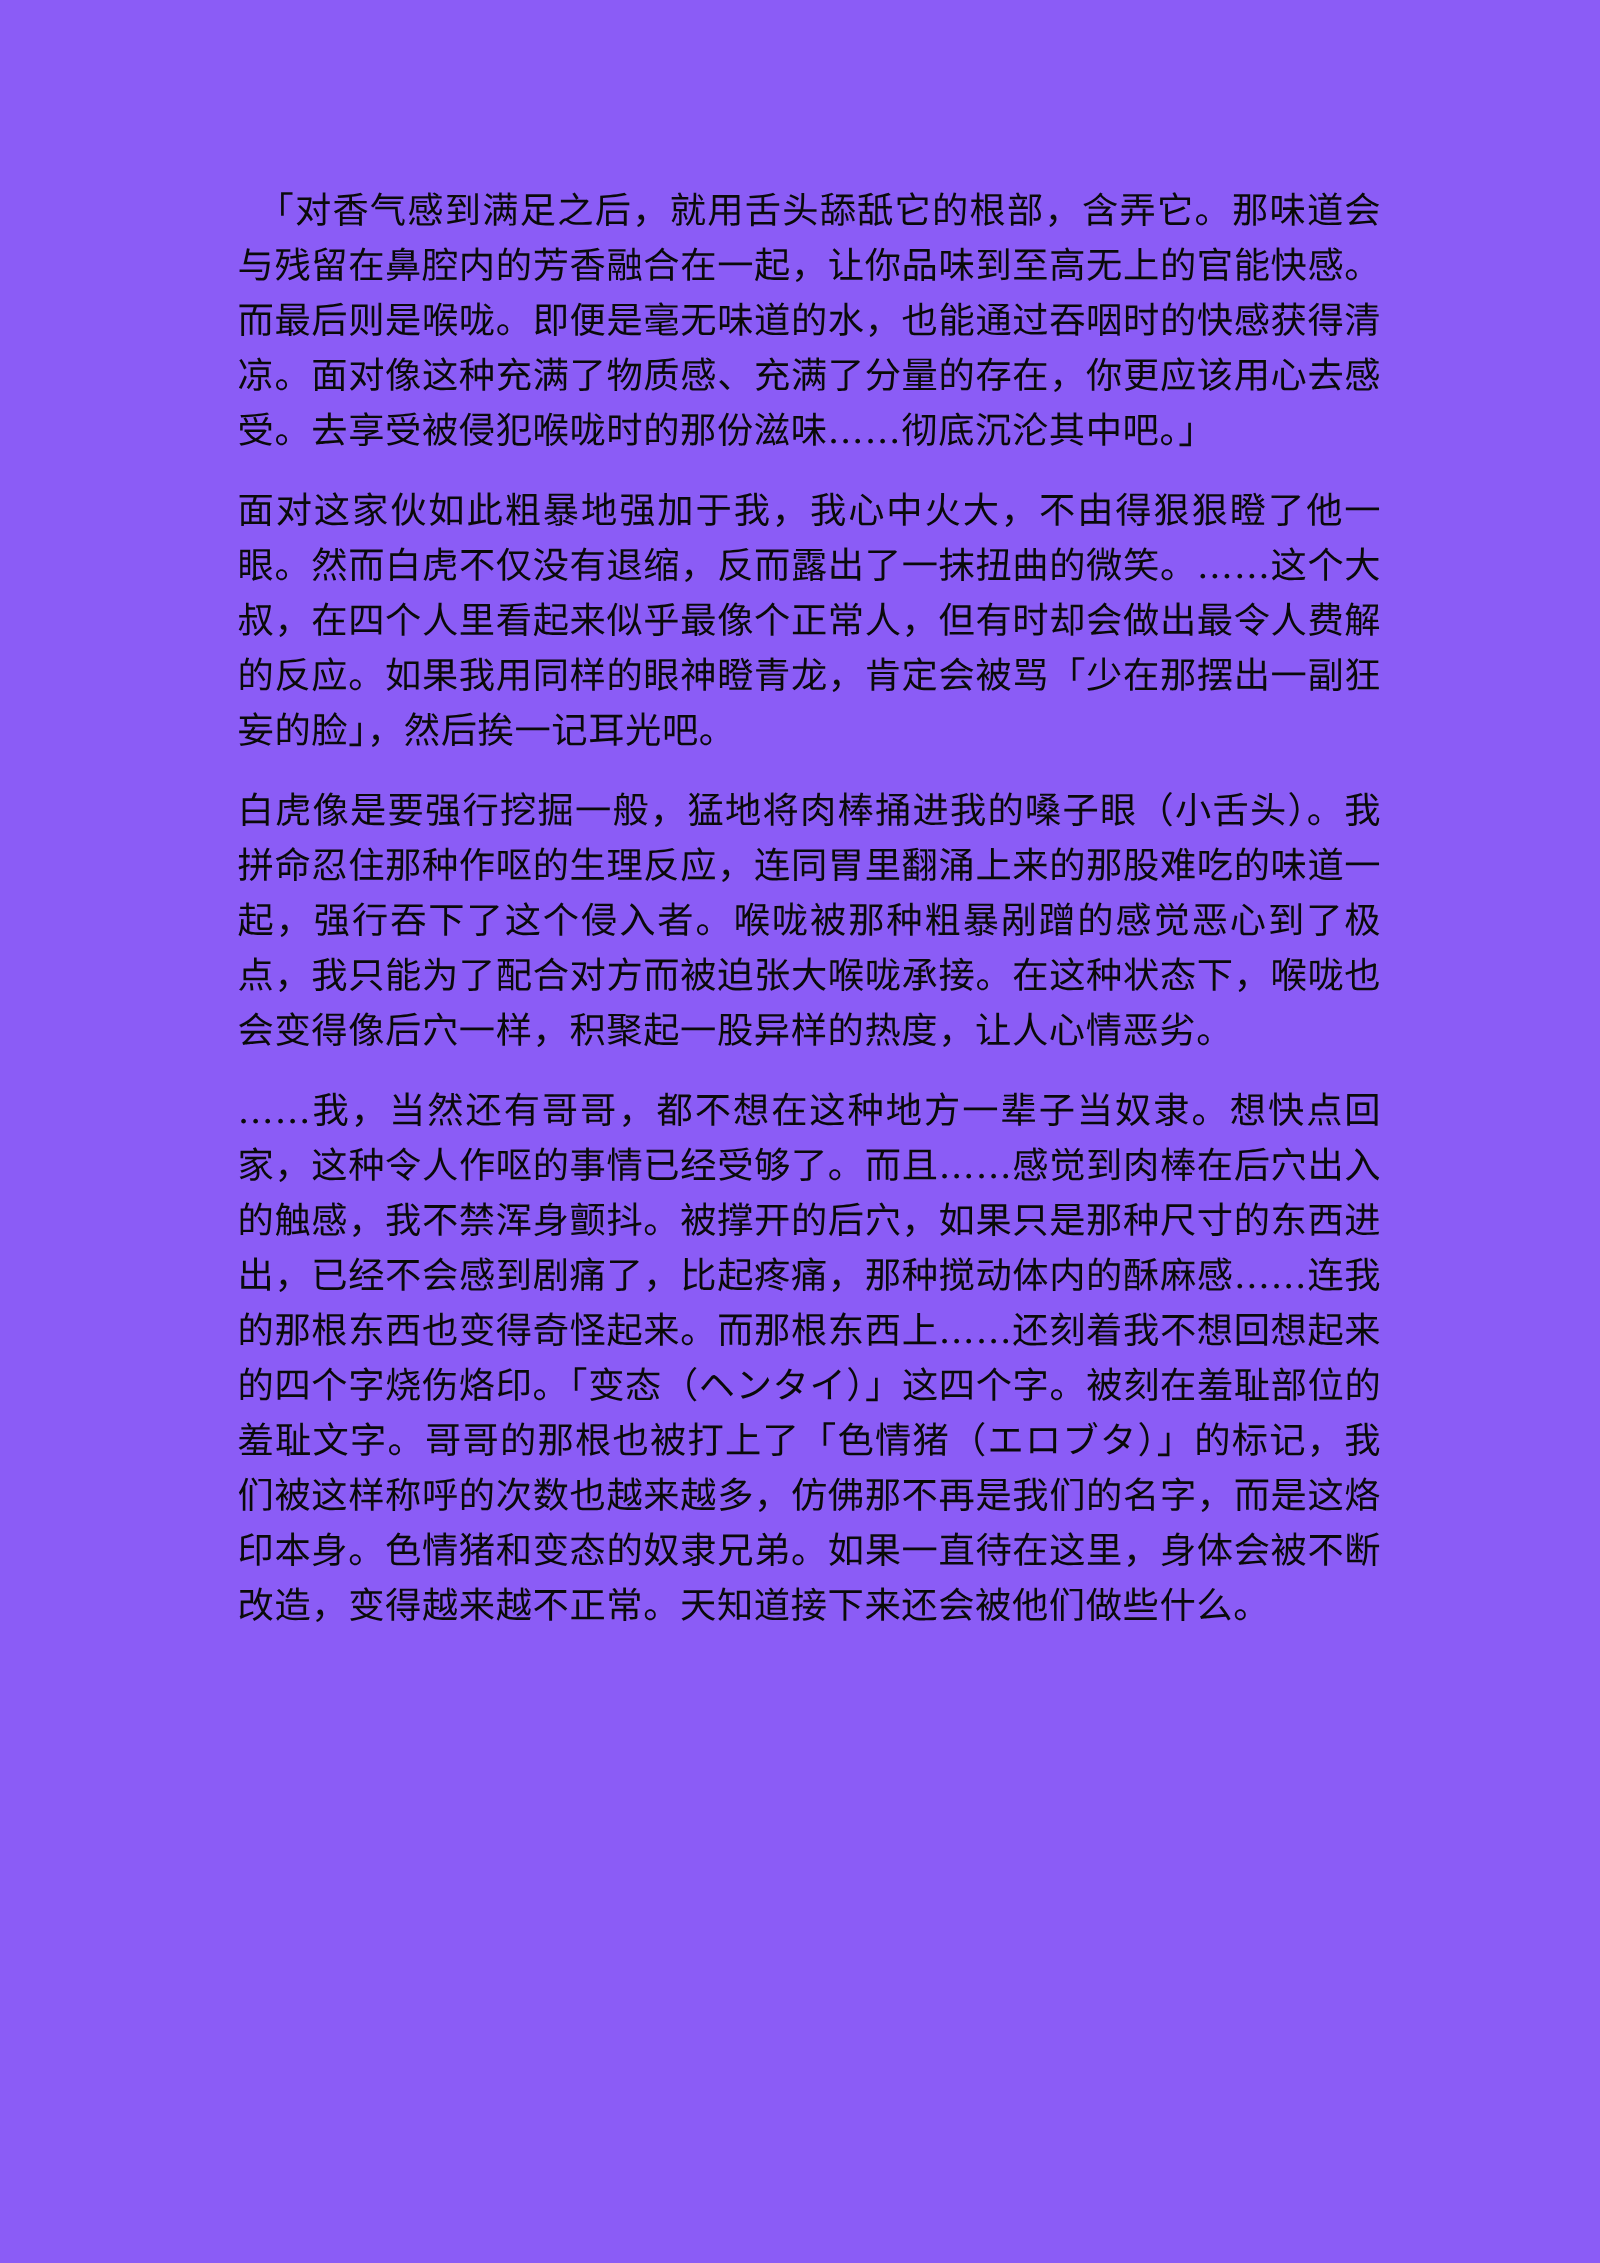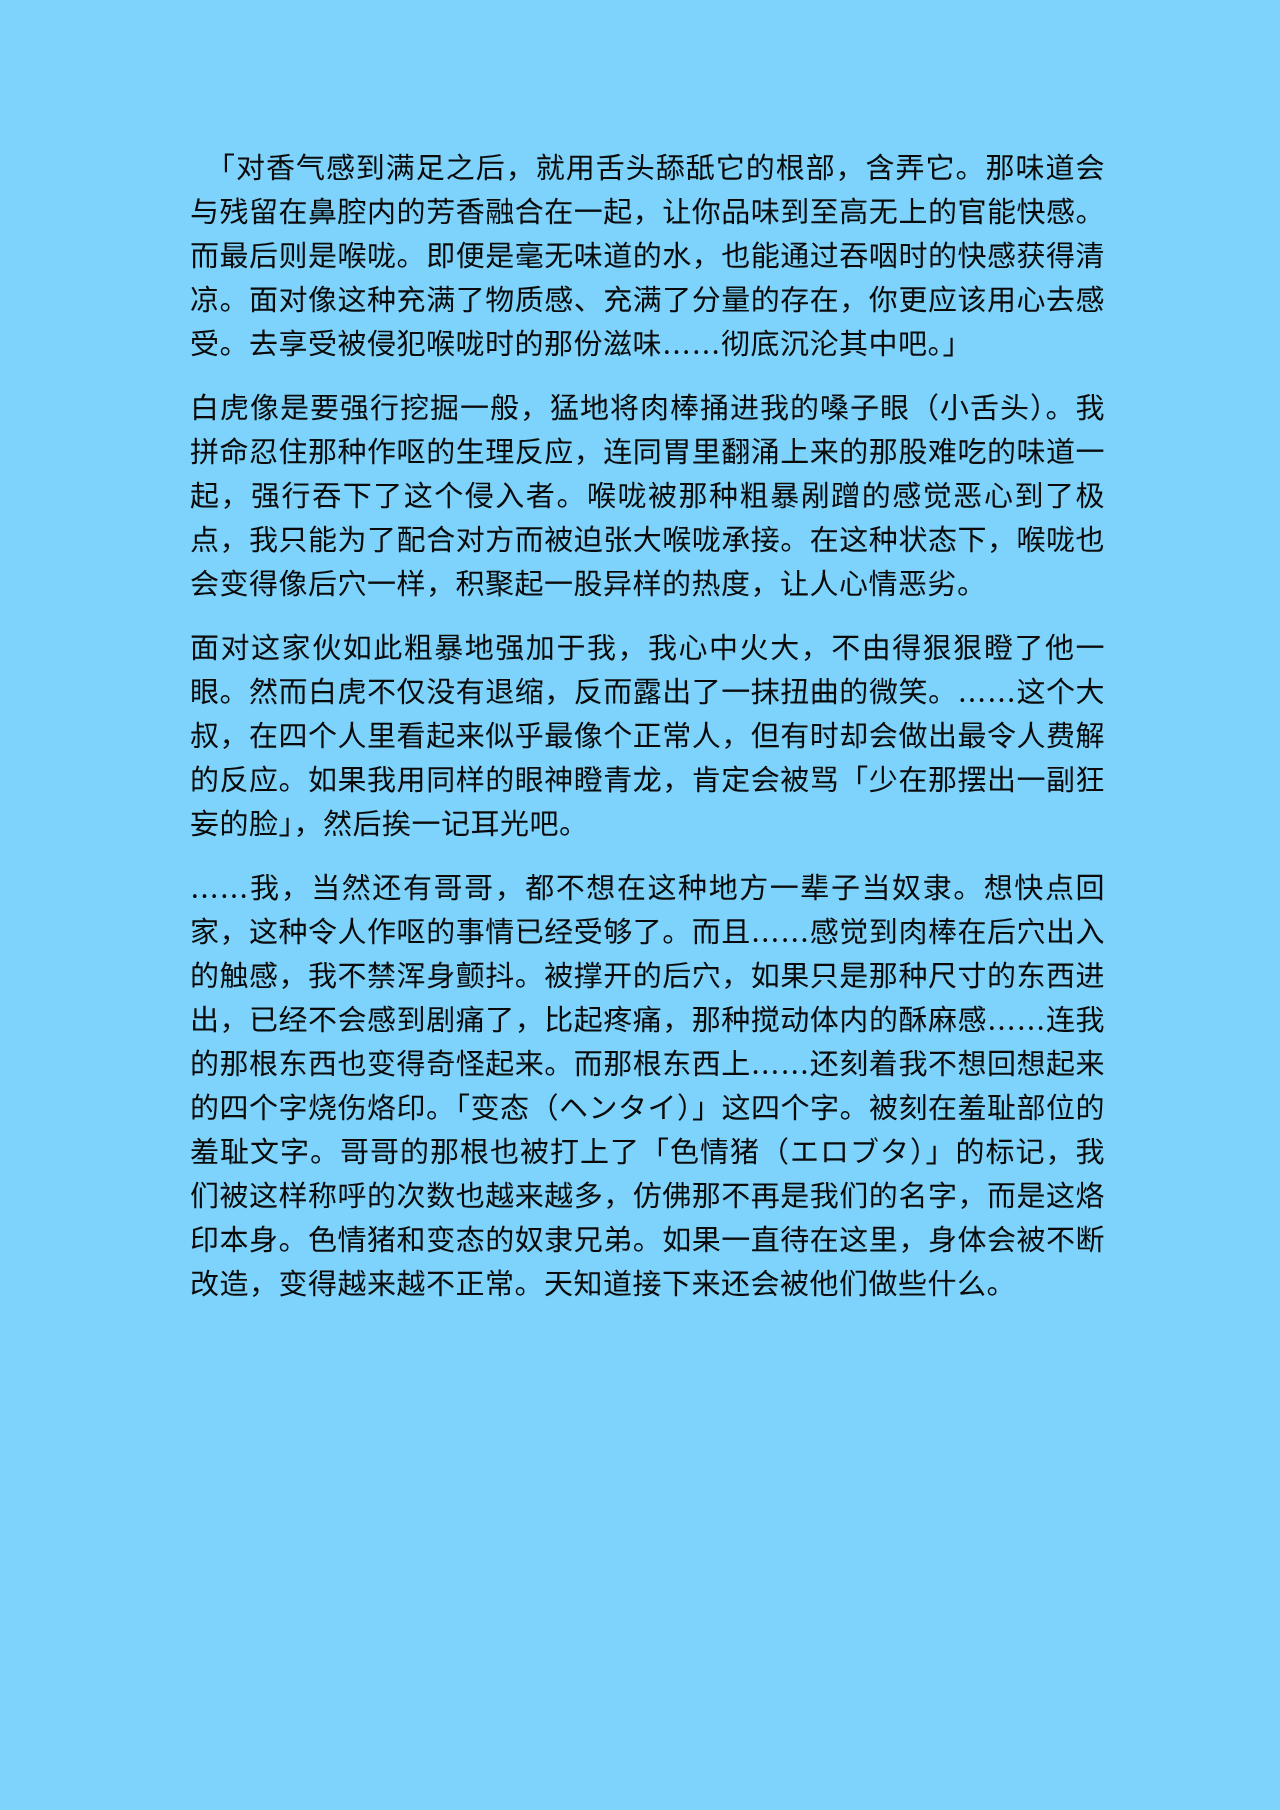--- a/index.html
+++ b/index.html
@@ -4,21 +4,21 @@
 <style>
   html, body {
     margin: 0;
     padding: 0;
     background: #ffffff;
   }
   .page {
     position: relative;
     width: 1280px;
     height: 1810px;
-    background: #7dd3fc;
+    background: #8b5cf6;
     overflow: hidden;
   }
   .text-block {
     position: absolute;
     left: 190px;
     top: 146px;
     width: 915px;
   }
   .para {
     margin: 0 0 20px 0;
@@ -37,17 +37,17 @@
   .para.dialogue-indent {
     text-indent: 0.55em;
   }
 </style>
 </head>
 <body>
 
 <div class="page">
   <div class="text-block">
     <p class="para dialogue-indent">「对香气感到满足之后，就用舌头舔舐它的根部，含弄它。那味道会与残留在鼻腔内的芳香融合在一起，让你品味到至高无上的官能快感。而最后则是喉咙。即便是毫无味道的水，也能通过吞咽时的快感获得清凉。面对像这种充满了物质感、充满了分量的存在，你更应该用心去感受。去享受被侵犯喉咙时的那份滋味……彻底沉沦其中吧。」</p>
+    <p class="para">面对这家伙如此粗暴地强加于我，我心中火大，不由得狠狠瞪了他一眼。然而白虎不仅没有退缩，反而露出了一抹扭曲的微笑。……这个大叔，在四个人里看起来似乎最像个正常人，但有时却会做出最令人费解的反应。如果我用同样的眼神瞪青龙，肯定会被骂「少在那摆出一副狂妄的脸」，然后挨一记耳光吧。</p>
     <p class="para">白虎像是要强行挖掘一般，猛地将肉棒捅进我的嗓子眼（小舌头）。我拼命忍住那种作呕的生理反应，连同胃里翻涌上来的那股难吃的味道一起，强行吞下了这个侵入者。喉咙被那种粗暴剐蹭的感觉恶心到了极点，我只能为了配合对方而被迫张大喉咙承接。在这种状态下，喉咙也会变得像后穴一样，积聚起一股异样的热度，让人心情恶劣。</p>
-    <p class="para">面对这家伙如此粗暴地强加于我，我心中火大，不由得狠狠瞪了他一眼。然而白虎不仅没有退缩，反而露出了一抹扭曲的微笑。……这个大叔，在四个人里看起来似乎最像个正常人，但有时却会做出最令人费解的反应。如果我用同样的眼神瞪青龙，肯定会被骂「少在那摆出一副狂妄的脸」，然后挨一记耳光吧。</p>
     <p class="para">……我，当然还有哥哥，都不想在这种地方一辈子当奴隶。想快点回家，这种令人作呕的事情已经受够了。而且……感觉到肉棒在后穴出入的触感，我不禁浑身颤抖。被撑开的后穴，如果只是那种尺寸的东西进出，已经不会感到剧痛了，比起疼痛，那种搅动体内的酥麻感……连我的那根东西也变得奇怪起来。而那根东西上……还刻着我不想回想起来的四个字烧伤烙印。「变态（ヘンタイ）」这四个字。被刻在羞耻部位的羞耻文字。哥哥的那根也被打上了「色情猪（エロブタ）」的标记，我们被这样称呼的次数也越来越多，仿佛那不再是我们的名字，而是这烙印本身。色情猪和变态的奴隶兄弟。如果一直待在这里，身体会被不断改造，变得越来越不正常。天知道接下来还会被他们做些什么。</p>
   </div>
 </div>
 
 </body></html>

